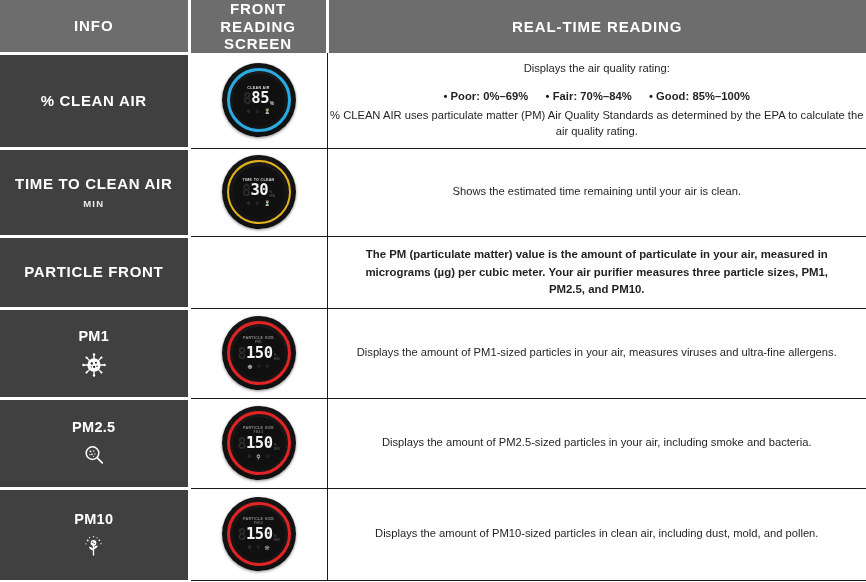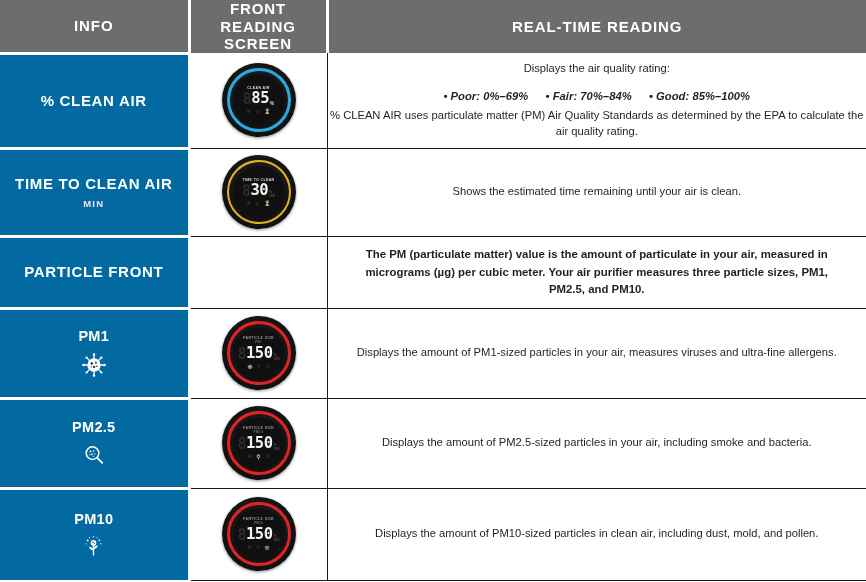--- a/index.html
+++ b/index.html
@@ -40,21 +40,21 @@
     height:45px;
     border:3px solid #ffffff;
     border-top:0;
     border-bottom:0;
   }
   .hdr.first{border-left:0;}
   .hdr.last{border-right:0;margin-left:12px;}
 
   
   .info{
-    background:#0369a1;
+    background:#404040;
     color:#ffffff;
     text-align:center;
     border:3px solid #ffffff;
     border-left:0;
   }
   .info .lbl{
     font-weight:bold;
     font-size:15px;
     letter-spacing:.045em;
     line-height:1.2;
@@ -85,21 +85,20 @@
     padding:6px 16px;
     color:#231f20;
     font-size:11.2px;
     line-height:1.42;
   }
   .read .l1{margin-bottom:12px;}
   .read .bullets{
     font-weight:bold;
     margin:1px 0 3px 0;
     letter-spacing:.005em;
-    font-style:italic;
   }
   .read .bullets span{white-space:nowrap;margin:0 7px;}
 
   
   .read.merged{font-weight:bold;font-size:11.4px;line-height:1.5;padding:4px 30px;}
 
   
   .blankcell{
     background:#ffffff;
     border-bottom:1.6px solid #1a1a1a;

